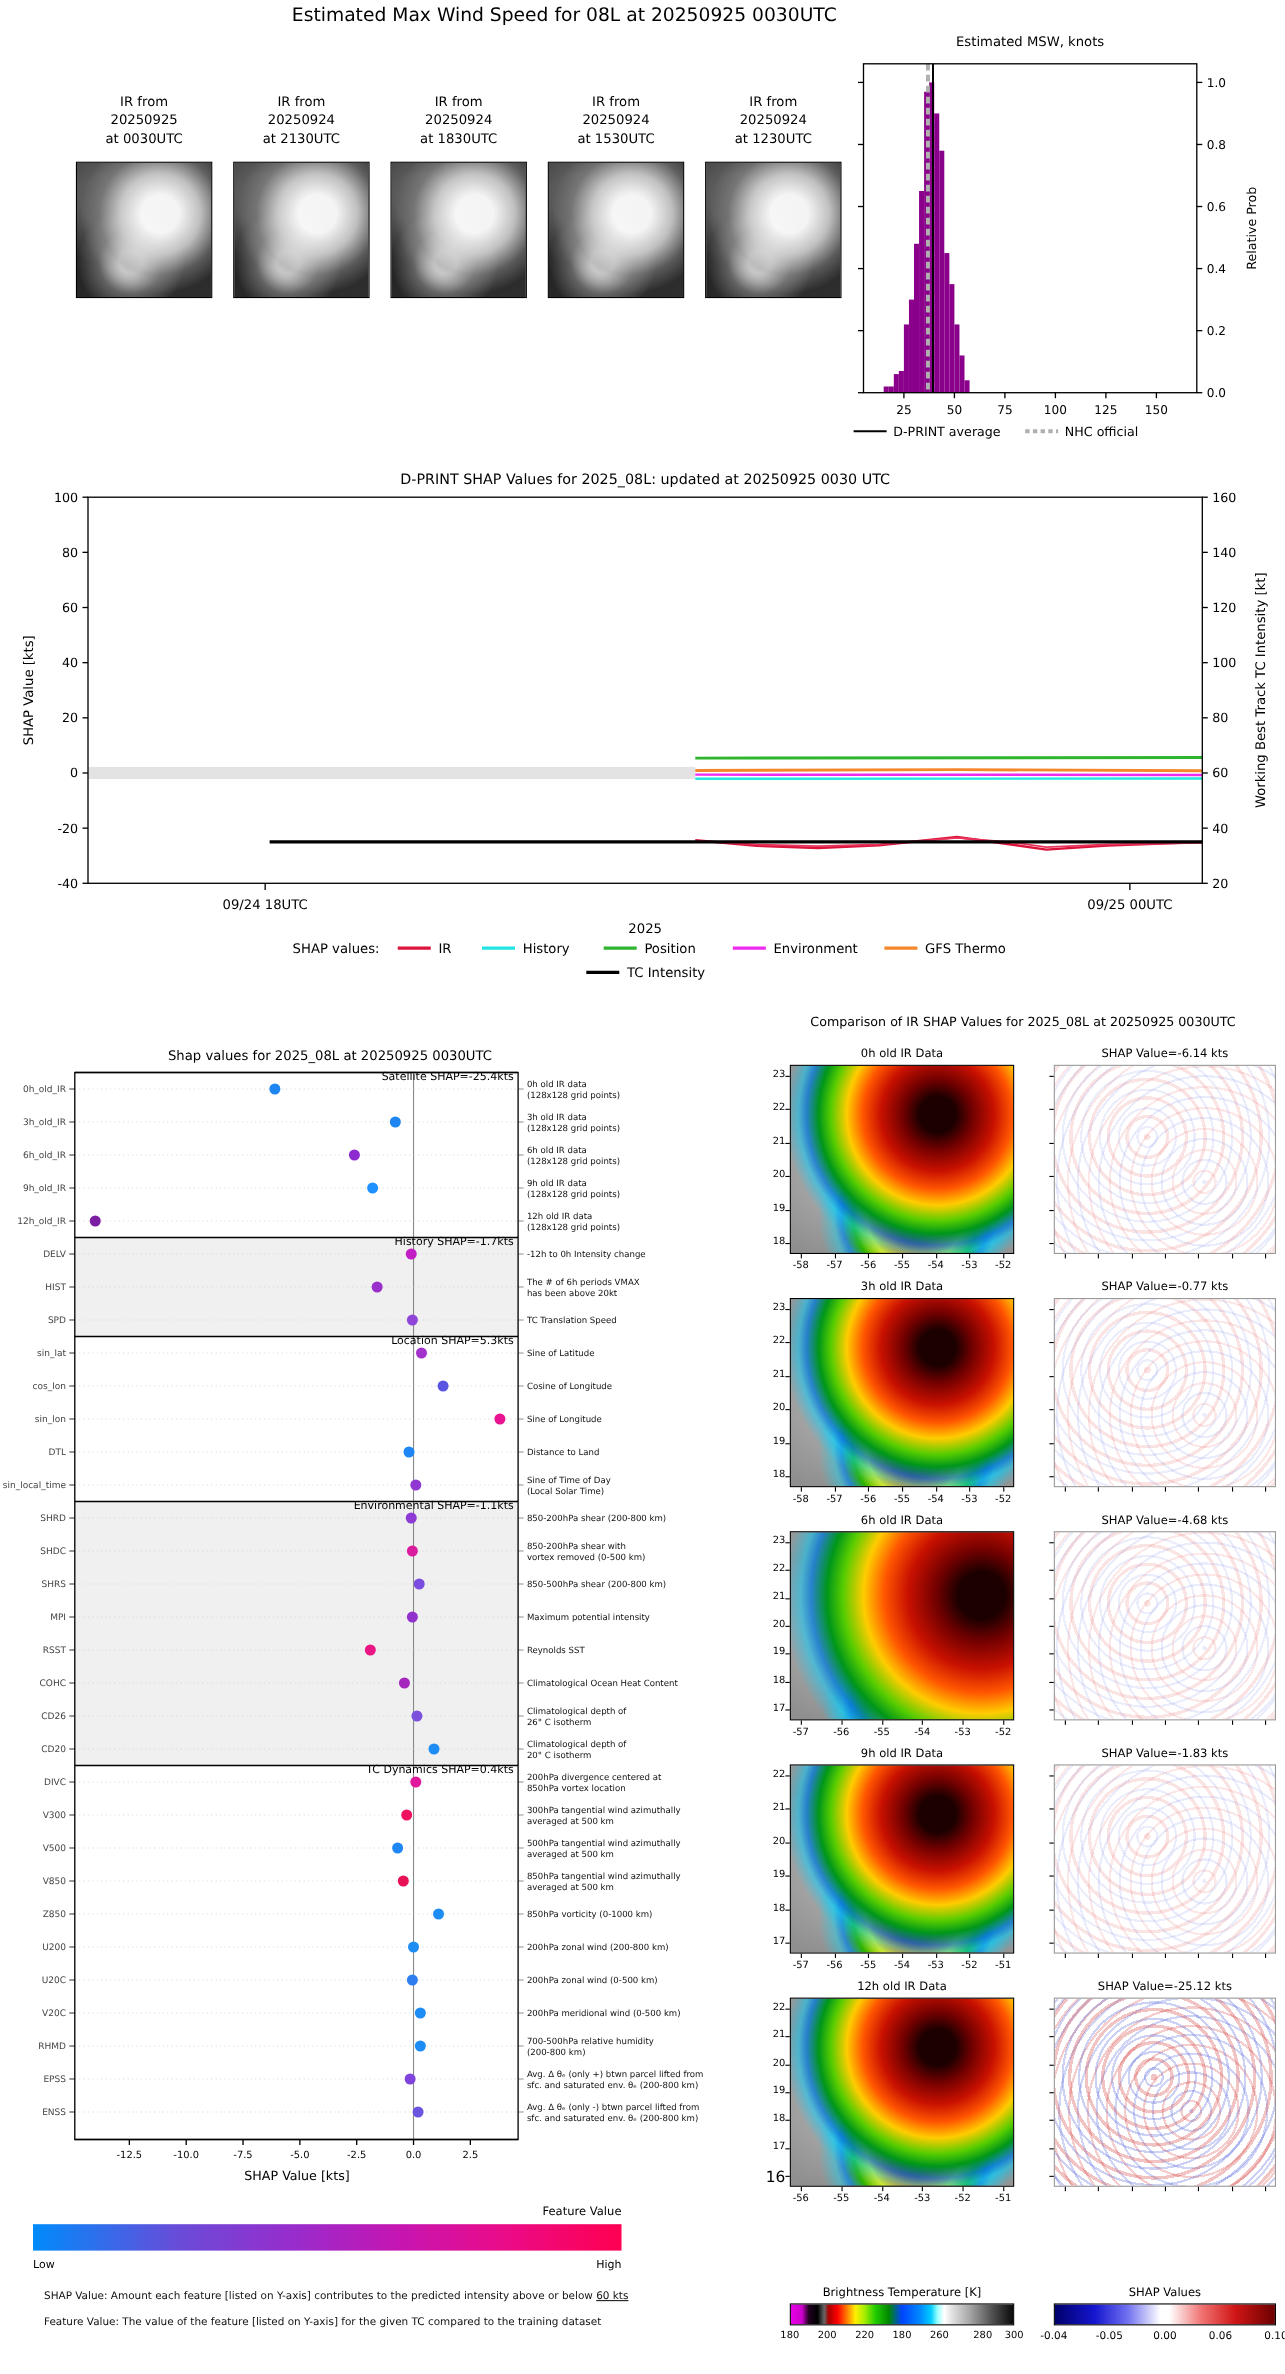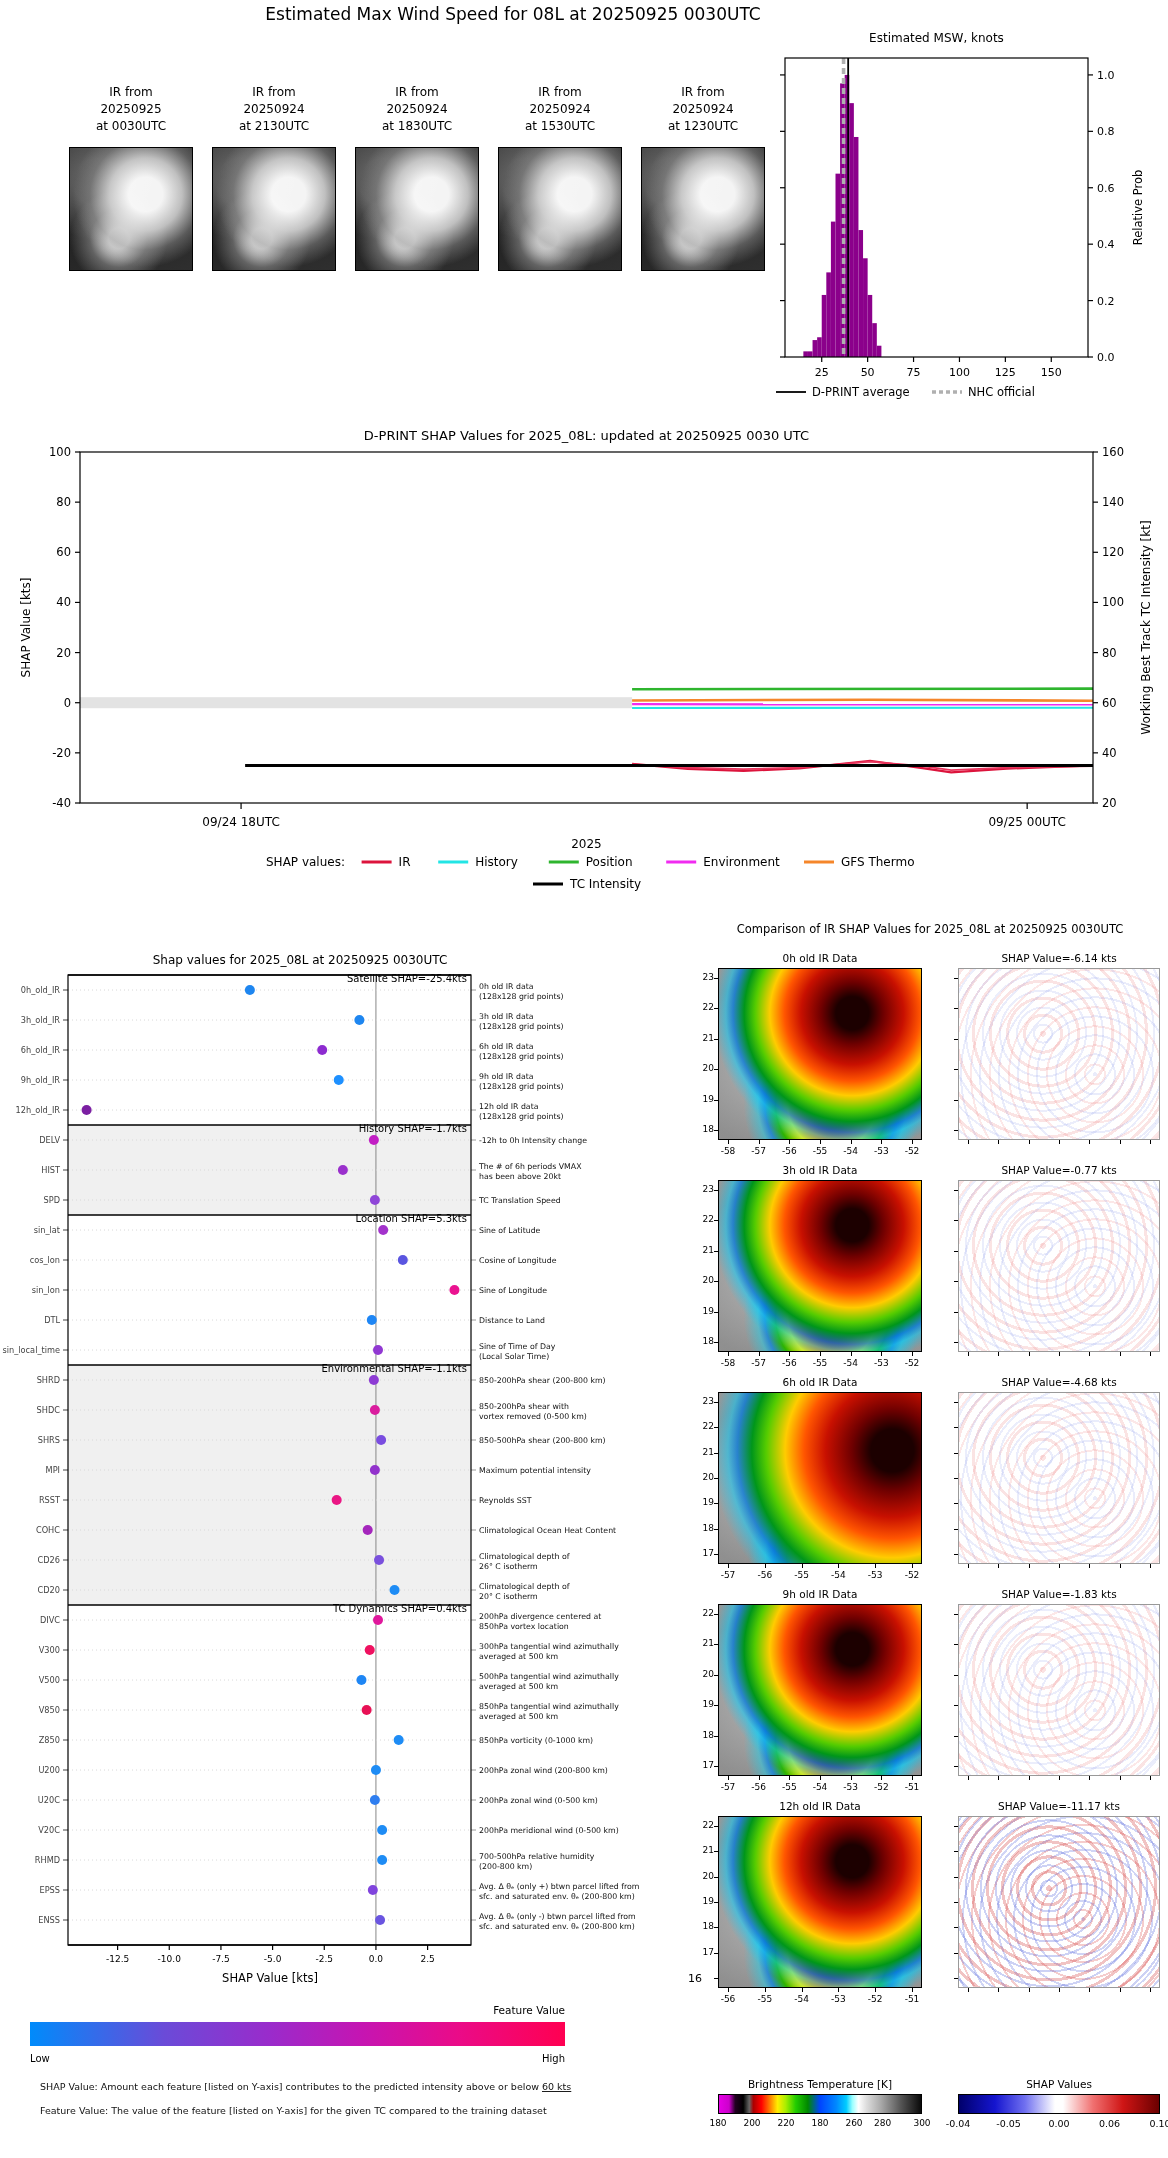--- a/index.html
+++ b/index.html
@@ -631,42 +631,42 @@
       <div class="tickm" style="left: 912px; top: 1776px; width: 1px; height: 4px;"></div>
       <div style="position: absolute; left: 897px; top: 1782px; width: 30px; text-align: center; font-size: 9px;">-51</div>
       <div class="tickm" style="left: 968px; top: 1776px; width: 1px; height: 4px;"></div>
       <div class="tickm" style="left: 998.333px; top: 1776px; width: 1px; height: 4px;"></div>
       <div class="tickm" style="left: 1028.67px; top: 1776px; width: 1px; height: 4px;"></div>
       <div class="tickm" style="left: 1059px; top: 1776px; width: 1px; height: 4px;"></div>
       <div class="tickm" style="left: 1089.33px; top: 1776px; width: 1px; height: 4px;"></div>
       <div class="tickm" style="left: 1119.67px; top: 1776px; width: 1px; height: 4px;"></div>
       <div class="tickm" style="left: 1150px; top: 1776px; width: 1px; height: 4px;"></div>
       <div style="position: absolute; left: 718px; top: 1800px; width: 204px; text-align: center; font-size: 10.5px;">12h old IR Data</div>
-      <div style="position: absolute; left: 958px; top: 1800px; width: 202px; text-align: center; font-size: 10.5px;">SHAP Value=-11.17 kts</div>
+      <div style="position: absolute; left: 958px; top: 1800px; width: 202px; text-align: center; font-size: 10.5px;">SHAP Value=-25.12 kts</div>
       <div class="panel irbg irv1" style="left: 718px; top: 1816px; width: 204px; height: 172px;"></div>
       <div class="panel shapbg strong" style="left: 958px; top: 1816px; width: 202px; height: 172px;"></div>
       <div style="position: absolute; left: 688px; top: 1820px; width: 26px; text-align: right; font-size: 9px;">22</div>
       <div class="tickm" style="left: 714px; top: 1826px; width: 4px; height: 1px;"></div>
       <div class="tickm" style="left: 954px; top: 1826px; width: 4px; height: 1px;"></div>
       <div style="position: absolute; left: 688px; top: 1845.33px; width: 26px; text-align: right; font-size: 9px;">21</div>
       <div class="tickm" style="left: 714px; top: 1851.33px; width: 4px; height: 1px;"></div>
       <div class="tickm" style="left: 954px; top: 1851.33px; width: 4px; height: 1px;"></div>
       <div style="position: absolute; left: 688px; top: 1870.67px; width: 26px; text-align: right; font-size: 9px;">20</div>
       <div class="tickm" style="left: 714px; top: 1876.67px; width: 4px; height: 1px;"></div>
       <div class="tickm" style="left: 954px; top: 1876.67px; width: 4px; height: 1px;"></div>
       <div style="position: absolute; left: 688px; top: 1896px; width: 26px; text-align: right; font-size: 9px;">19</div>
       <div class="tickm" style="left: 714px; top: 1902px; width: 4px; height: 1px;"></div>
       <div class="tickm" style="left: 954px; top: 1902px; width: 4px; height: 1px;"></div>
       <div style="position: absolute; left: 688px; top: 1921.33px; width: 26px; text-align: right; font-size: 9px;">18</div>
       <div class="tickm" style="left: 714px; top: 1927.33px; width: 4px; height: 1px;"></div>
       <div class="tickm" style="left: 954px; top: 1927.33px; width: 4px; height: 1px;"></div>
       <div style="position: absolute; left: 688px; top: 1946.67px; width: 26px; text-align: right; font-size: 9px;">17</div>
       <div class="tickm" style="left: 714px; top: 1952.67px; width: 4px; height: 1px;"></div>
       <div class="tickm" style="left: 954px; top: 1952.67px; width: 4px; height: 1px;"></div>
-      <div style="position: absolute; left: 688px; top: 1972px; width: 26px; font-size: 11px;">16</div>
+      <div style="position: absolute; left: 688px; top: 1972px; width: 26px; text-align: right; font-size: 14px;">16</div>
       <div class="tickm" style="left: 714px; top: 1978px; width: 4px; height: 1px;"></div>
       <div class="tickm" style="left: 954px; top: 1978px; width: 4px; height: 1px;"></div>
       <div class="tickm" style="left: 728px; top: 1988px; width: 1px; height: 4px;"></div>
       <div style="position: absolute; left: 713px; top: 1994px; width: 30px; text-align: center; font-size: 9px;">-56</div>
       <div class="tickm" style="left: 764.8px; top: 1988px; width: 1px; height: 4px;"></div>
       <div style="position: absolute; left: 749.8px; top: 1994px; width: 30px; text-align: center; font-size: 9px;">-55</div>
       <div class="tickm" style="left: 801.6px; top: 1988px; width: 1px; height: 4px;"></div>
       <div style="position: absolute; left: 786.6px; top: 1994px; width: 30px; text-align: center; font-size: 9px;">-54</div>
       <div class="tickm" style="left: 838.4px; top: 1988px; width: 1px; height: 4px;"></div>
       <div style="position: absolute; left: 823.4px; top: 1994px; width: 30px; text-align: center; font-size: 9px;">-53</div>
@@ -681,21 +681,21 @@
       <div class="tickm" style="left: 1089.33px; top: 1988px; width: 1px; height: 4px;"></div>
       <div class="tickm" style="left: 1119.67px; top: 1988px; width: 1px; height: 4px;"></div>
       <div class="tickm" style="left: 1150px; top: 1988px; width: 1px; height: 4px;"></div>
       <div style="position: absolute; left: 718px; top: 2078px; width: 204px; text-align: center; font-size: 10.5px;">Brightness Temperature [K]</div>
       <div class="btbar" style="left: 718px; top: 2094px; width: 204px; height: 20px;"></div>
       <div style="position: absolute; left: 704px; top: 2118px; width: 28px; text-align: center; font-size: 9px;">180</div>
       <div style="position: absolute; left: 738px; top: 2118px; width: 28px; text-align: center; font-size: 9px;">200</div>
       <div style="position: absolute; left: 772px; top: 2118px; width: 28px; text-align: center; font-size: 9px;">220</div>
       <div style="position: absolute; left: 806px; top: 2118px; width: 28px; text-align: center; font-size: 9px;">180</div>
       <div style="position: absolute; left: 840px; top: 2118px; width: 28px; text-align: center; font-size: 9px;">260</div>
-      <div style="position: absolute; left: 874px; top: 2118px; width: 28px; text-align: left; font-size: 9px;">280</div>
+      <div style="position: absolute; left: 874px; top: 2118px; width: 28px; text-align: right; font-size: 9px;">280</div>
       <div style="position: absolute; left: 908px; top: 2118px; width: 28px; text-align: center; font-size: 9px;">300</div>
       <div style="position: absolute; left: 958px; top: 2078px; width: 202px; text-align: center; font-size: 10.5px;">SHAP Values</div>
       <div class="shapcbar" style="left: 958px; top: 2094px; width: 202px; height: 20px;"></div>
       <div style="position: absolute; left: 938px; top: 2118px; width: 40px; text-align: center; font-size: 9.5px;">-0.04</div>
       <div style="position: absolute; left: 988.5px; top: 2118px; width: 40px; text-align: center; font-size: 9.5px;">-0.05</div>
       <div style="position: absolute; left: 1039px; top: 2118px; width: 40px; text-align: center; font-size: 9.5px;">0.00</div>
       <div style="position: absolute; left: 1089.5px; top: 2118px; width: 40px; text-align: center; font-size: 9.5px;">0.06</div>
       <div style="position: absolute; left: 1140px; top: 2118px; width: 40px; text-align: center; font-size: 9.5px;">0.10</div>
     </div>
 </div>

